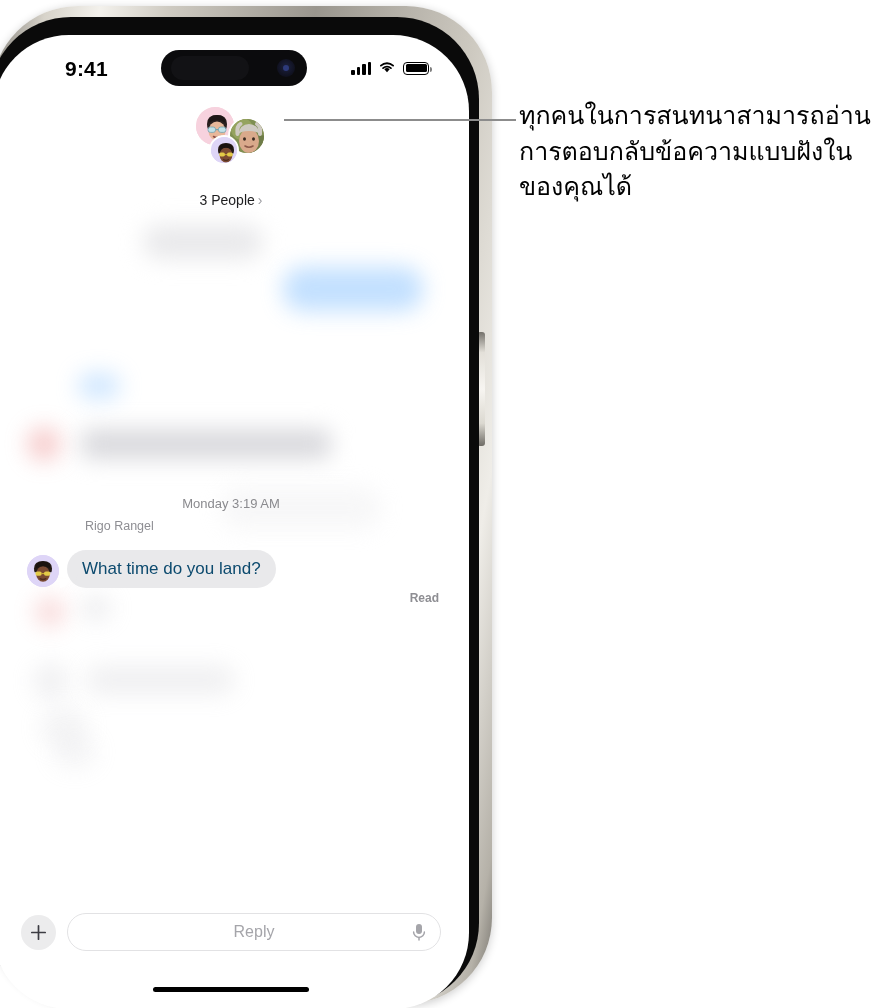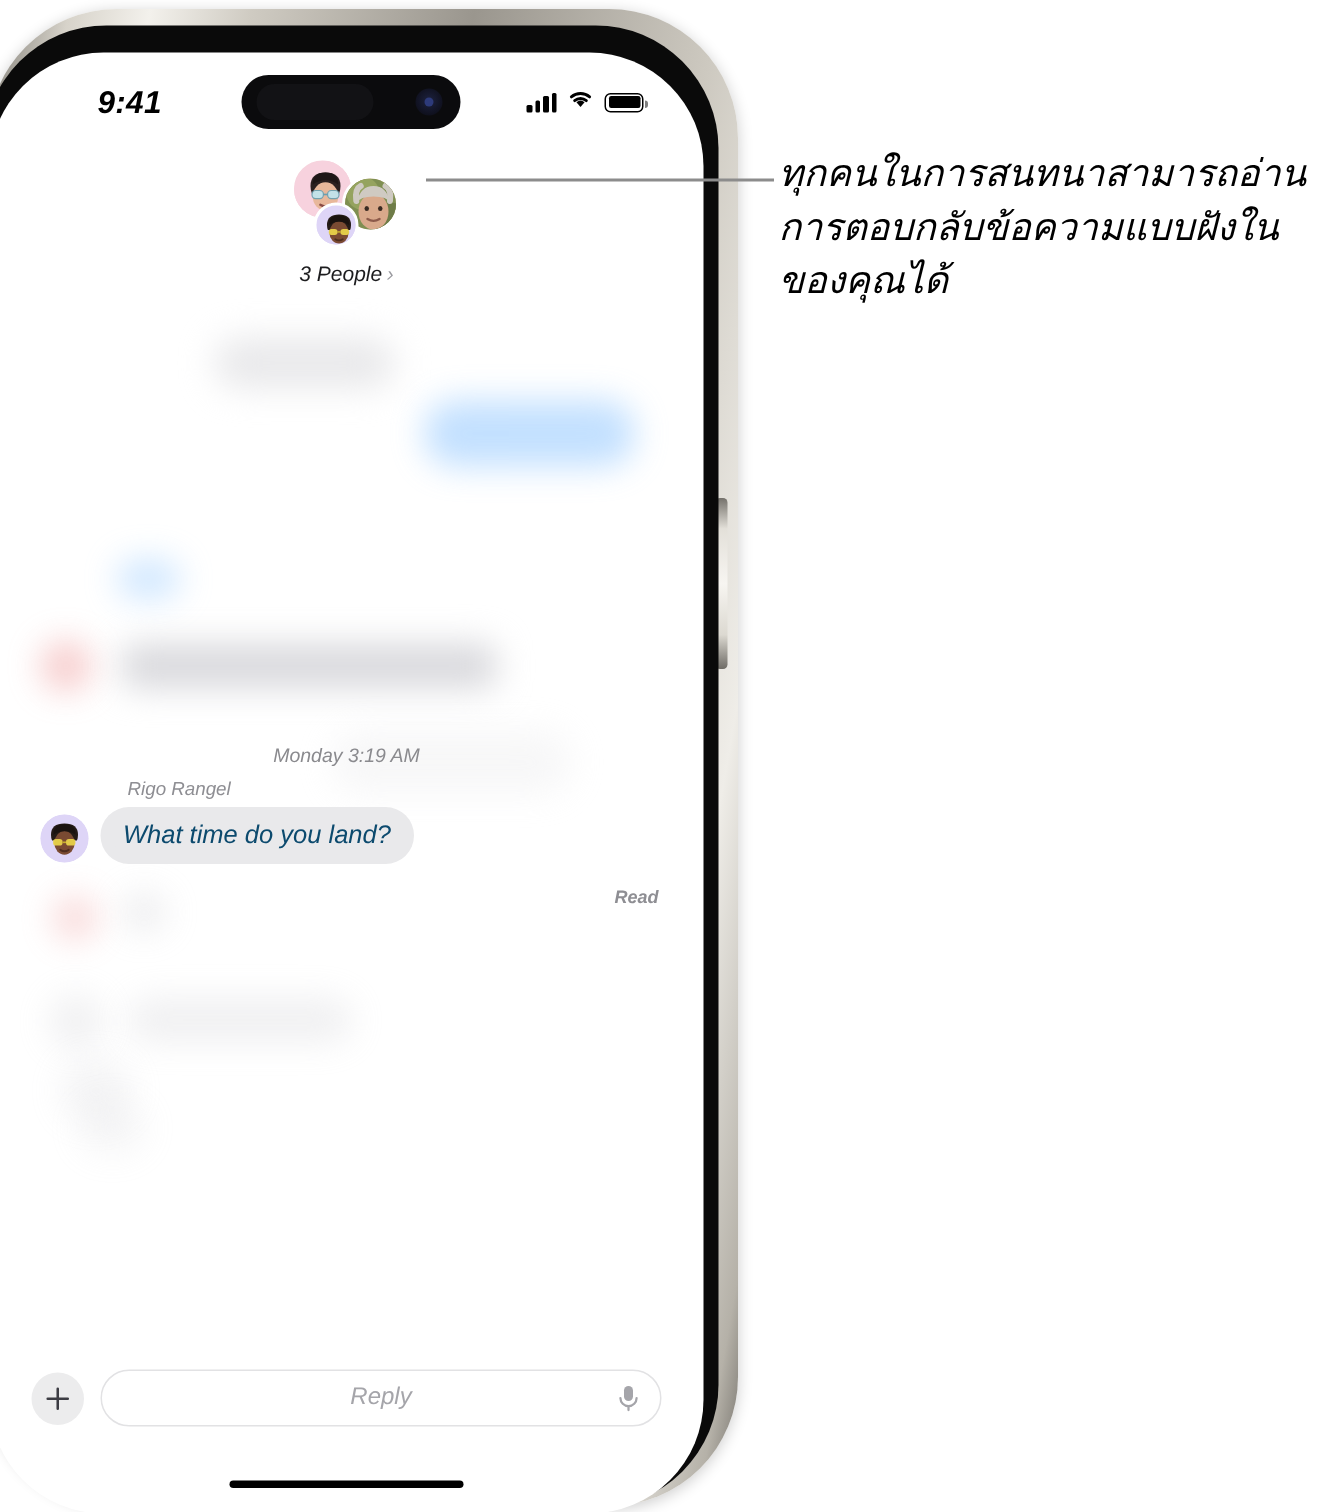--- a/index.html
+++ b/index.html
@@ -4,21 +4,21 @@
 <style>
   * { box-sizing: border-box; }
   html, body {
     margin: 0; padding: 0;
     width: 888px; height: 1008px;
     background: #ffffff;
     font-family: "Liberation Sans", "DejaVu Sans", sans-serif;
     overflow: hidden;
   }
 
-  #stage { position: relative; width: 728px; height: 1008px; background:#fff;font-style:italic; }
+  #stage { position: relative; width: 728px; height: 1008px; background:#fff; }
 
   
   .phone-frame {
     position: absolute;
     left: -8px; top: 6px;
     width: 500px; height: 998px;
     border-radius: 86px;
     background: linear-gradient(100deg,#7e7b74 0%,#d7d3ca 8%,#f3f1ec 16%,#cfcbc2 26%,#9a968e 48%,#cdc9c0 72%,#efedE8 86%,#b5b1a8 96%,#6e6b65 100%);
     box-shadow: 0 2px 10px rgba(0,0,0,.20);
   }
@@ -101,21 +101,21 @@
   .avatar-cluster { position: relative; width: 110px; height: 66px; }
   .av {
     position: absolute; border-radius: 50%; overflow: hidden;
     border: 2px solid #fff;
   }
   .av-1 { left: 18px; top: 0px;  width: 42px; height: 42px; background:#f6d3dd; }
   .av-2 { left: 52px; top: 12px; width: 38px; height: 38px; background:#c2b28a; }
   .av-3 { left: 33px; top: 30px; width: 30px; height: 30px; background:#ded5f7; }
 
   .group-label {
-    margin-top: 3px;
+    margin-top: 21px;
     display: flex; align-items: center; gap: 3px;
     font-size: 14px; color: #1c1c1e; font-weight: 500;
   }
   .group-label .chev { color:#9b9ba0; font-size: 14px; line-height:1; }
 
   
   .convo { position: absolute; left:0; top:0; width:476px; height:974px; }
 
   
   .blur { position: absolute; filter: blur(11px); }
@@ -140,21 +140,21 @@
 
   
   .timestamp {
     position: absolute; left:0; top:461px; width:476px;
     text-align:center; font-size:13px; color:#8a8a8e; font-weight:500;
   }
 
   
   .msg-in { position:absolute; left:34px; top:484px; width:400px; }
   .sender-name {
-    margin-left: 58px; font-size: 12.5px; color:#8e8e93; margin-bottom: 5px;
+    margin-left: 58px; font-size: 12.5px; color:#8e8e93; margin-bottom: 17px;
   }
   .in-row { display:flex; align-items:flex-end; gap:8px; }
   .in-avatar {
     width:32px; height:32px; border-radius:50%;
     background:#ded5f7; position:relative; overflow:hidden; flex:none;
     margin-bottom: 1px;
   }
   .bubble-in {
     position: relative;
     background:#e9e9eb; color:#0c4a6e;

